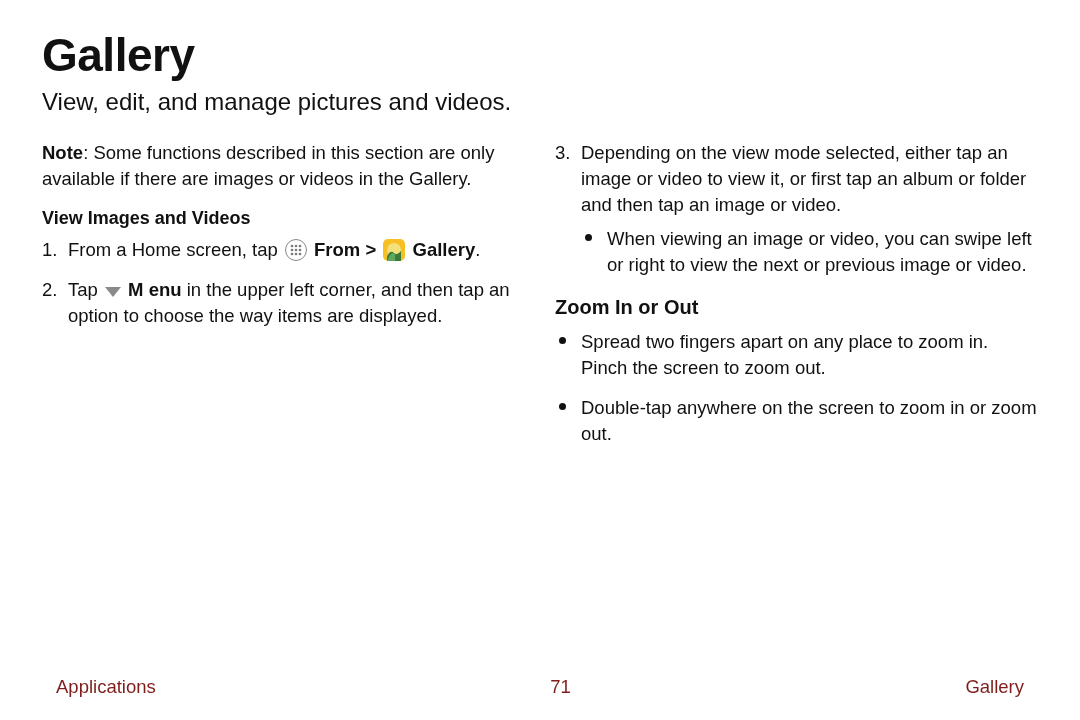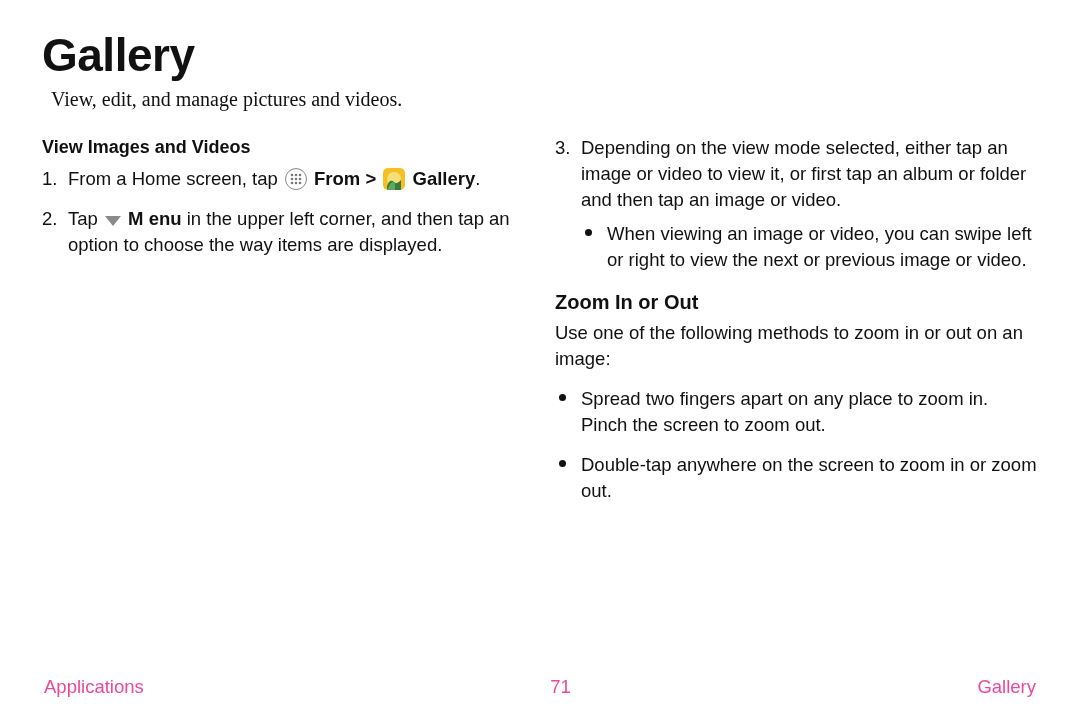--- a/index.html
+++ b/index.html
@@ -14,24 +14,23 @@
   .page {
     padding: 28px 42px 0 42px;
   }
   h1.title {
     font-size:46px;
     font-weight:700;
     margin:0 0 6px 0;
     letter-spacing:-0.5px;
   }
   .subtitle {
-    font-size:20px;
+    font-size:24px;
     font-weight:400;
-    margin:0 0 24px 9px;
-    font-family:Liberation Serif, serif;
+    margin:0 0 24px 0;
   }
   .columns {
     display:flex;
     gap:30px;
   }
   .col {
     flex:1;
     font-size:18.5px;
     line-height:1.4;
   }
@@ -121,37 +120,40 @@
     border-right:8px solid transparent;
     border-top:10px solid #8a8a8a;
     margin:0 2px;
     position:relative;
     top:1px;
   }
   .footer {
     position:absolute;
     bottom:22px;
     left:0; right:0;
-    padding:0 44px;
+    padding:0 56px;
     display:flex;
     justify-content:space-between;
     font-size:18.5px;
-    color:#ec4899;
+    color:#7f1d1d;
   }
 </style>
 </head>
 <body>
 
 <div class="page">
   <h1 class="title">Gallery</h1>
   <p class="subtitle">View, edit, and manage pictures and videos.</p>
 
   <div class="columns">
 
     <div class="col">
+      <p class="note">
+        <span class="label">Note</span><span>: Some functions described in this section are only available if there are images or videos in the Gallery.</span>
+      </p>
 
       <h2 class="section">View Images and Videos</h2>
 
       <ol class="steps">
         <li>
           <span>From a Home screen, tap </span><span class="icon-apps">
               <svg width="14" height="14" viewBox="0 0 14 14">
                 <g fill="#777">
                   <circle cx="3" cy="3" r="1.3"></circle>
                   <circle cx="7" cy="3" r="1.3"></circle>
@@ -182,21 +184,20 @@
       <ol class="steps" start="3" style="counter-reset: step 2;">
         <li>
           <span>Depending on the view mode selected, either tap an image or video to view it, or first tap an album or folder and then tap an image or video.</span>
           <ul class="bullets">
             <li>When viewing an image or video, you can swipe left or right to view the next or previous image or video.</li>
           </ul>
         </li>
       </ol>
 
       <h3 class="subsection">Zoom In or Out</h3>
-      <p>Use one of the following methods to zoom in or out on an image:</p>
       <ul class="bullets">
         <li>Spread two fingers apart on any place to zoom in. Pinch the screen to zoom out.</li>
         <li>Double‑tap anywhere on the screen to zoom in or zoom out.</li>
       </ul>
     </div>
   </div>
 </div>
 
 <div class="footer">
   <span>Applications</span>

